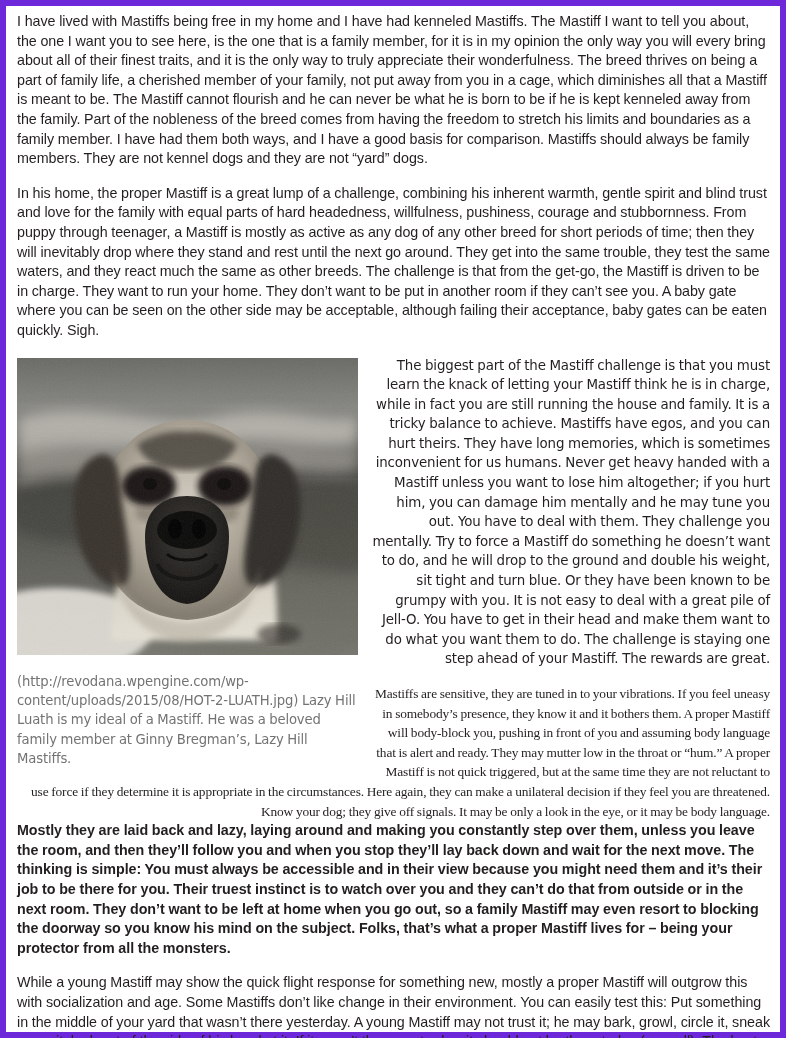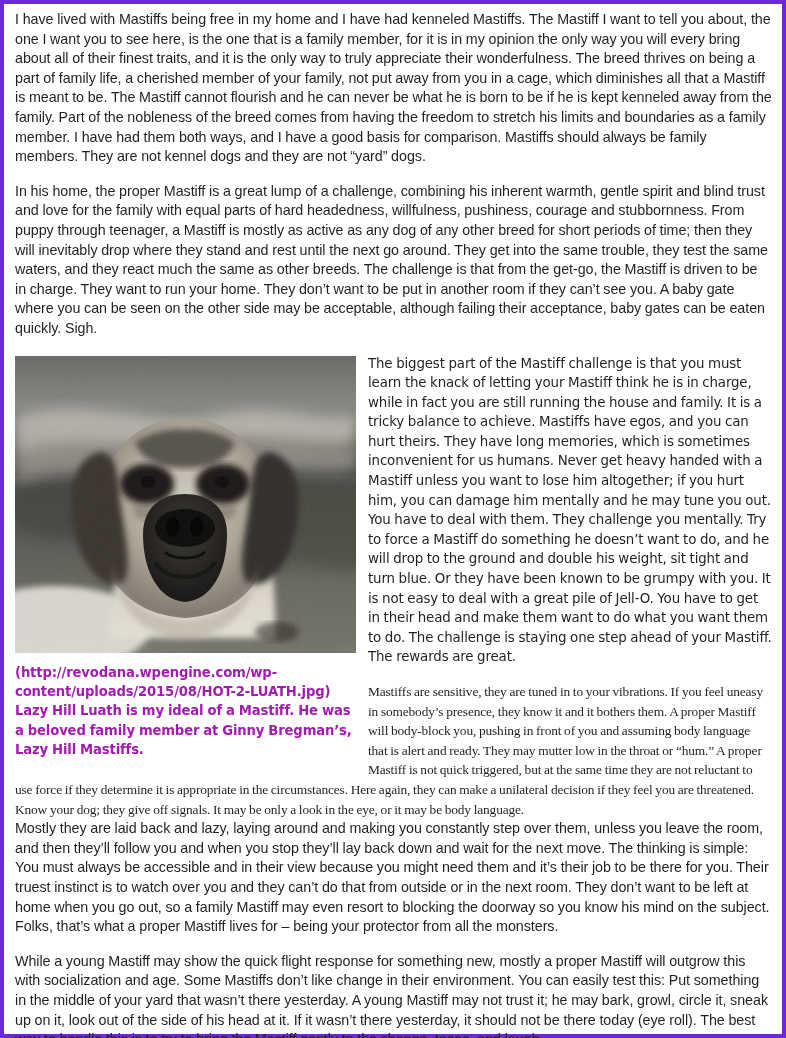--- a/index.html
+++ b/index.html
@@ -14,21 +14,21 @@
     color: #231f20;
     overflow: hidden;
   }
 
   
   #page {
     position: relative;
     box-sizing: border-box;
     width: 786px;
     height: 1038px;
-    border: 4px solid #6d28d9;
+    border: 6px solid #6d28d9;
     background: #ffffff;
     padding: 6px 10px 4px 11px;
   }
   #page-inner {
     position: relative;
     width: 100%;
     height: 100%;
   }
 
   
@@ -60,41 +60,40 @@
     background: #2b2b2b;
     position: relative;
     overflow: hidden;
   }
   .photo svg { display: block; width: 100%; height: 100%; }
 
   .caption {
     font-family: "DejaVu Sans", sans-serif;
     font-size: 13.2px;
     line-height: 19.4px;
-    color: #a21caf;
-    margin-top: 10px;
+    color: #737373;
+    margin-top: 17px;
     word-spacing: -0.4px;
     letter-spacing: -0.15px;
-    font-weight: bold;
   }
 
   p.side-para {
     margin: 0 0 15px 0;
     font-family: "DejaVu Sans", sans-serif;
     font-size: 13.4px;
     line-height: 19.6px;
     color: #231f20;
     letter-spacing: -0.15px;
     word-spacing: -0.4px;
-    text-align: left;
+    text-align: right;
   }
   p.side-para:last-of-type { margin-bottom: 0; font-family: Liberation Serif, serif; }
 
   .clear { clear: both; }
-  .after-wrap { margin-top: 2px; }
+  .after-wrap { margin-top: 2px; font-weight: bold; }
 </style>
 </head>
 <body>
 
 <div id="page">
   <div id="page-inner">
 
     <p class="body-para">I have lived with Mastiffs being free in my home and I have had kenneled Mastiffs. The Mastiff I want to tell you about, the one I want you to see here, is the one that is a family member, for it is in my opinion the only way you will every bring about all of their finest traits, and it is the only way to truly appreciate their wonderfulness. The breed thrives on being a part of family life, a cherished member of your family, not put away from you in a cage, which diminishes all that a Mastiff is meant to be. The Mastiff cannot flourish and he can never be what he is born to be if he is kept kenneled away from the family. Part of the nobleness of the breed comes from having the freedom to stretch his limits and boundaries as a family member. I have had them both ways, and I have a good basis for comparison. Mastiffs should always be family members. They are not kennel dogs and they are not “yard” dogs.</p>
 
     <p class="body-para">In his home, the proper Mastiff is a great lump of a challenge, combining his inherent warmth, gentle spirit and blind trust and love for the family with equal parts of hard headedness, willfulness, pushiness, courage and stubbornness. From puppy through teenager, a Mastiff is mostly as active as any dog of any other breed for short periods of time; then they will inevitably drop where they stand and rest until the next go around. They get into the same trouble, they test the same waters, and they react much the same as other breeds. The challenge is that from the get-go, the Mastiff is driven to be in charge. They want to run your home. They don’t want to be put in another room if they can’t see you. A baby gate where you can be seen on the other side may be acceptable, although failing their acceptance, baby gates can be eaten quickly. Sigh.</p>

